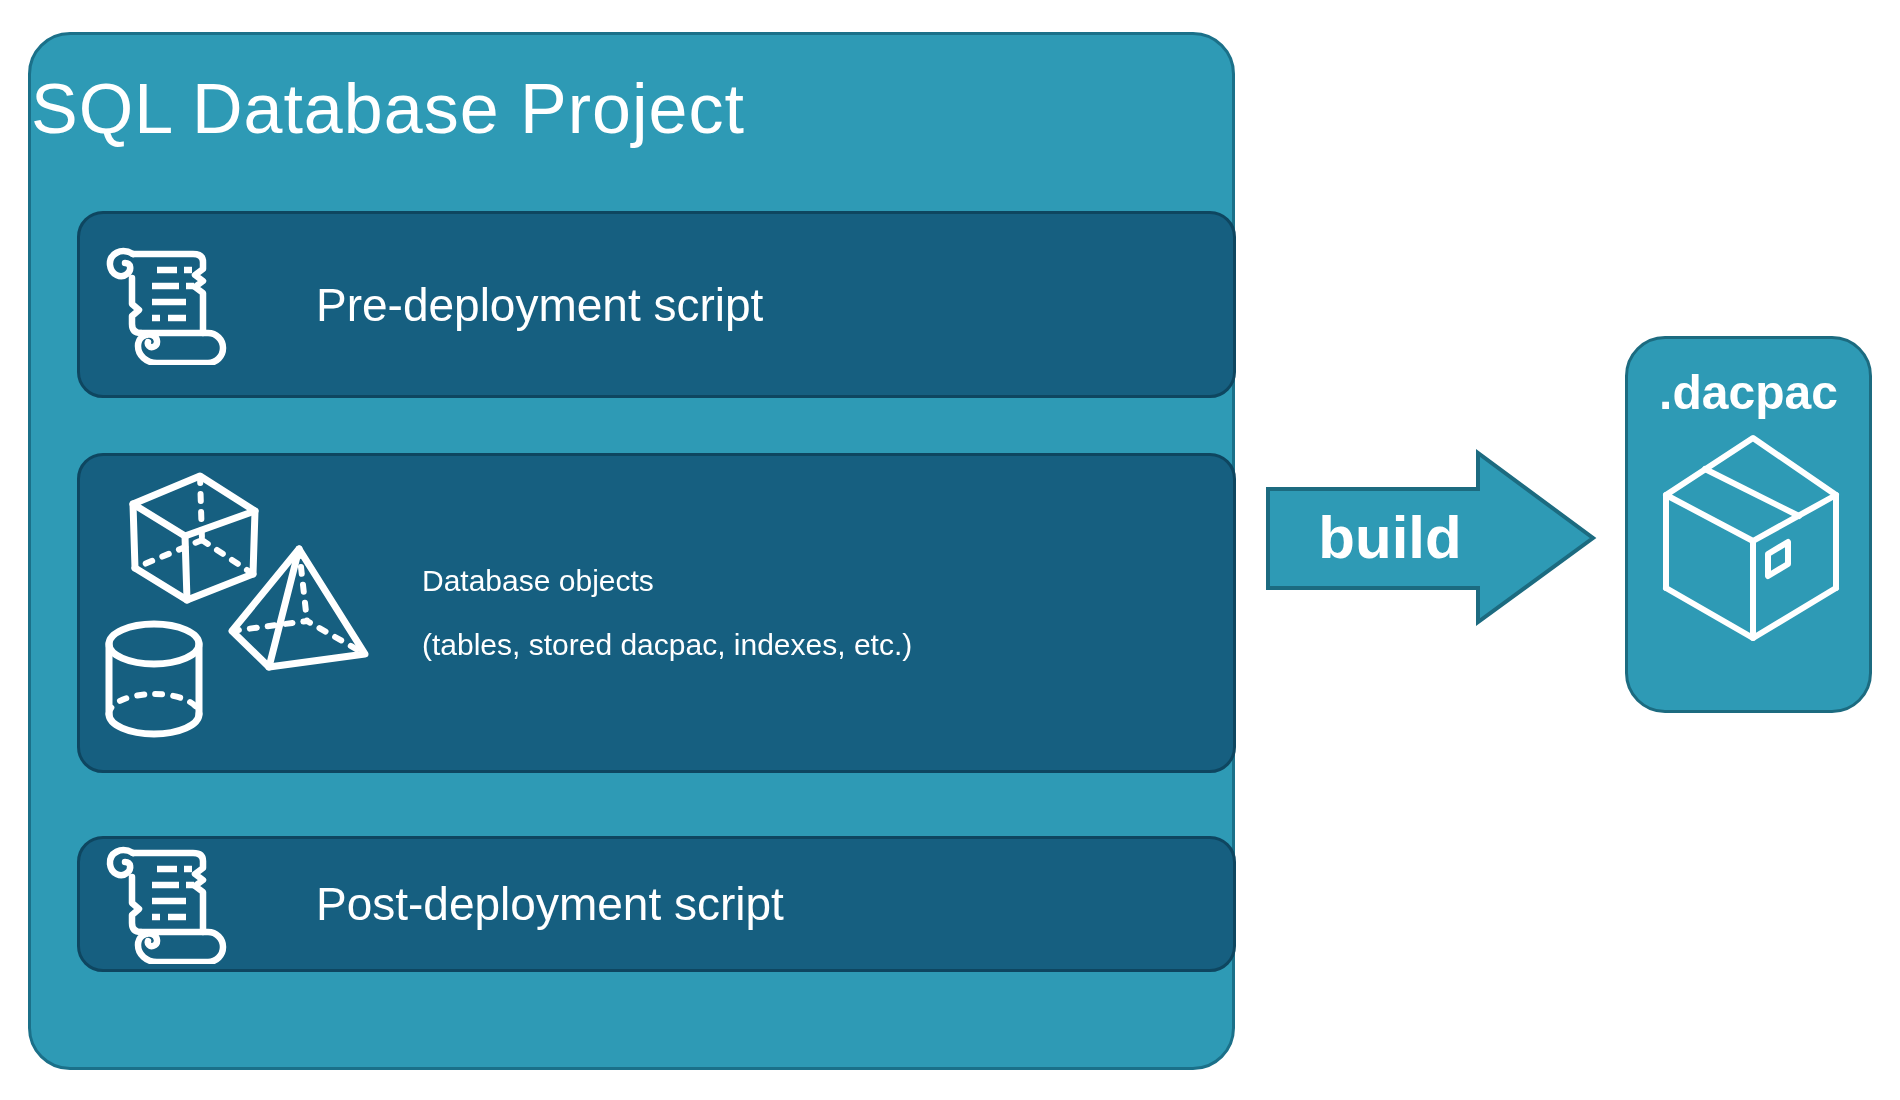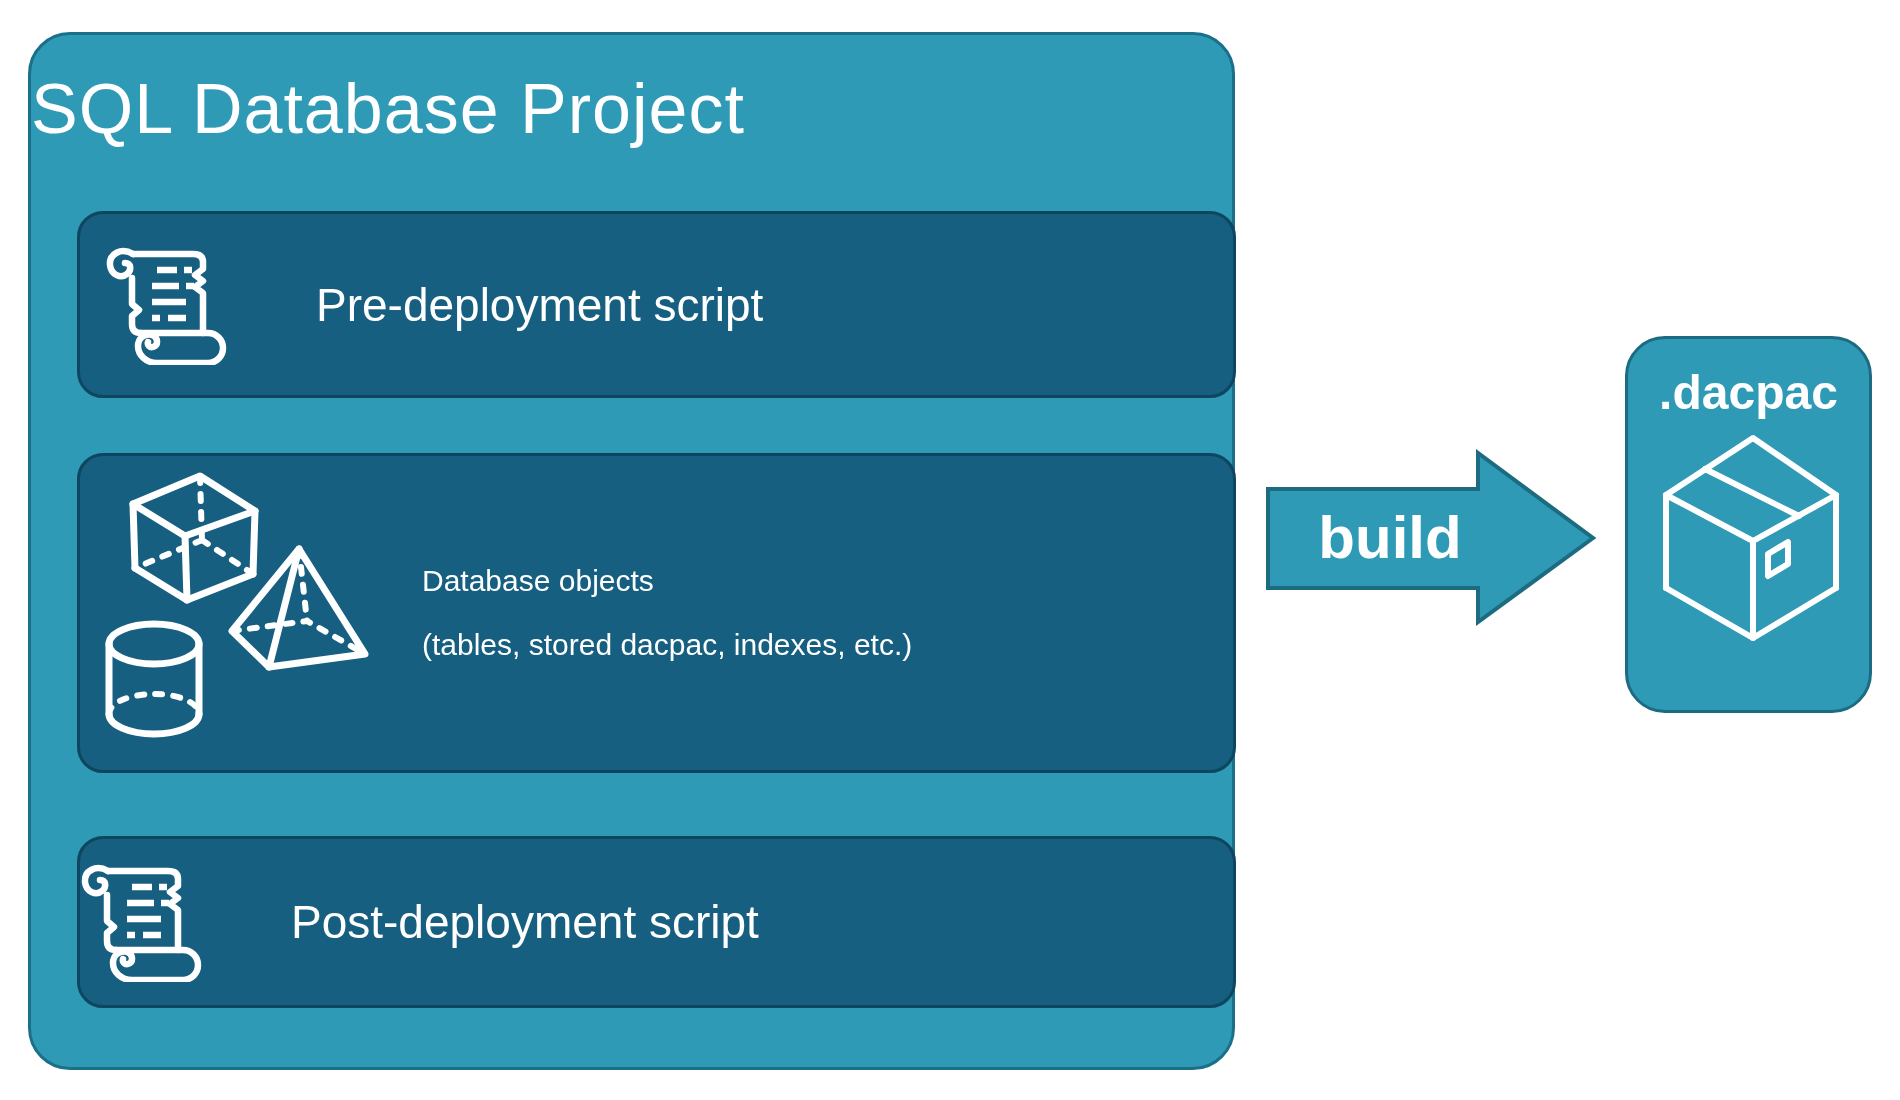--- a/index.html
+++ b/index.html
@@ -44,21 +44,21 @@
     background: var(--inner_fill, #165F80);
     border: 3px solid var(--inner_border, #0E4660);
     border-radius: 26px;
     box-sizing: border-box;
     display: flex;
     align-items: center;
     margin-left: 21px;
   }
   .inner-box.pre  { top: 176px; height: 187px; padding-left: 25px; }
   .inner-box.mid  { top: 418px; height: 320px; }
-  .inner-box.post { top: 801px; height: 172px; }
+  .inner-box.post { top: 801px; height: 136px; padding-left: 25px; }
   .section-label {
     color: var(--text, #ffffff);
     font-size: 46px;
     font-weight: 400;
     margin-left: 89px;
     white-space: nowrap;
   }
   .mid-icon {
     position: absolute;
     left: 25px; top: 10px;

